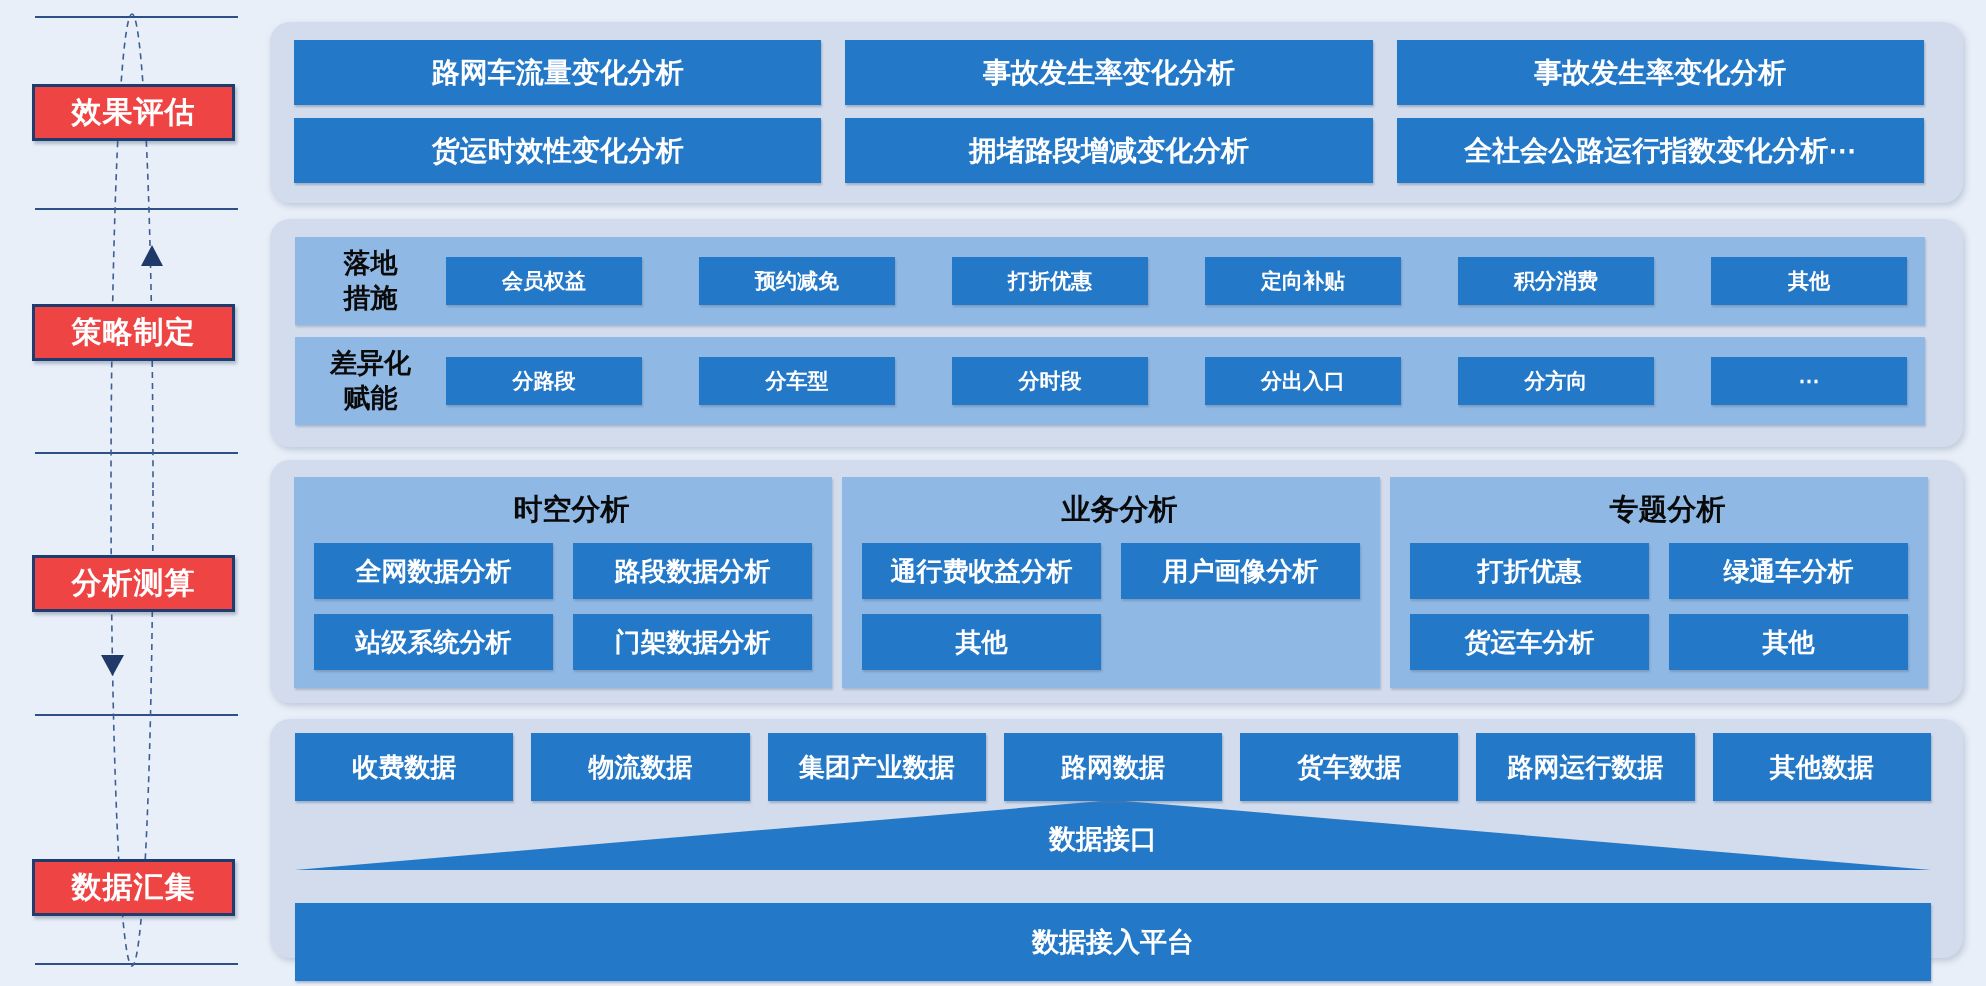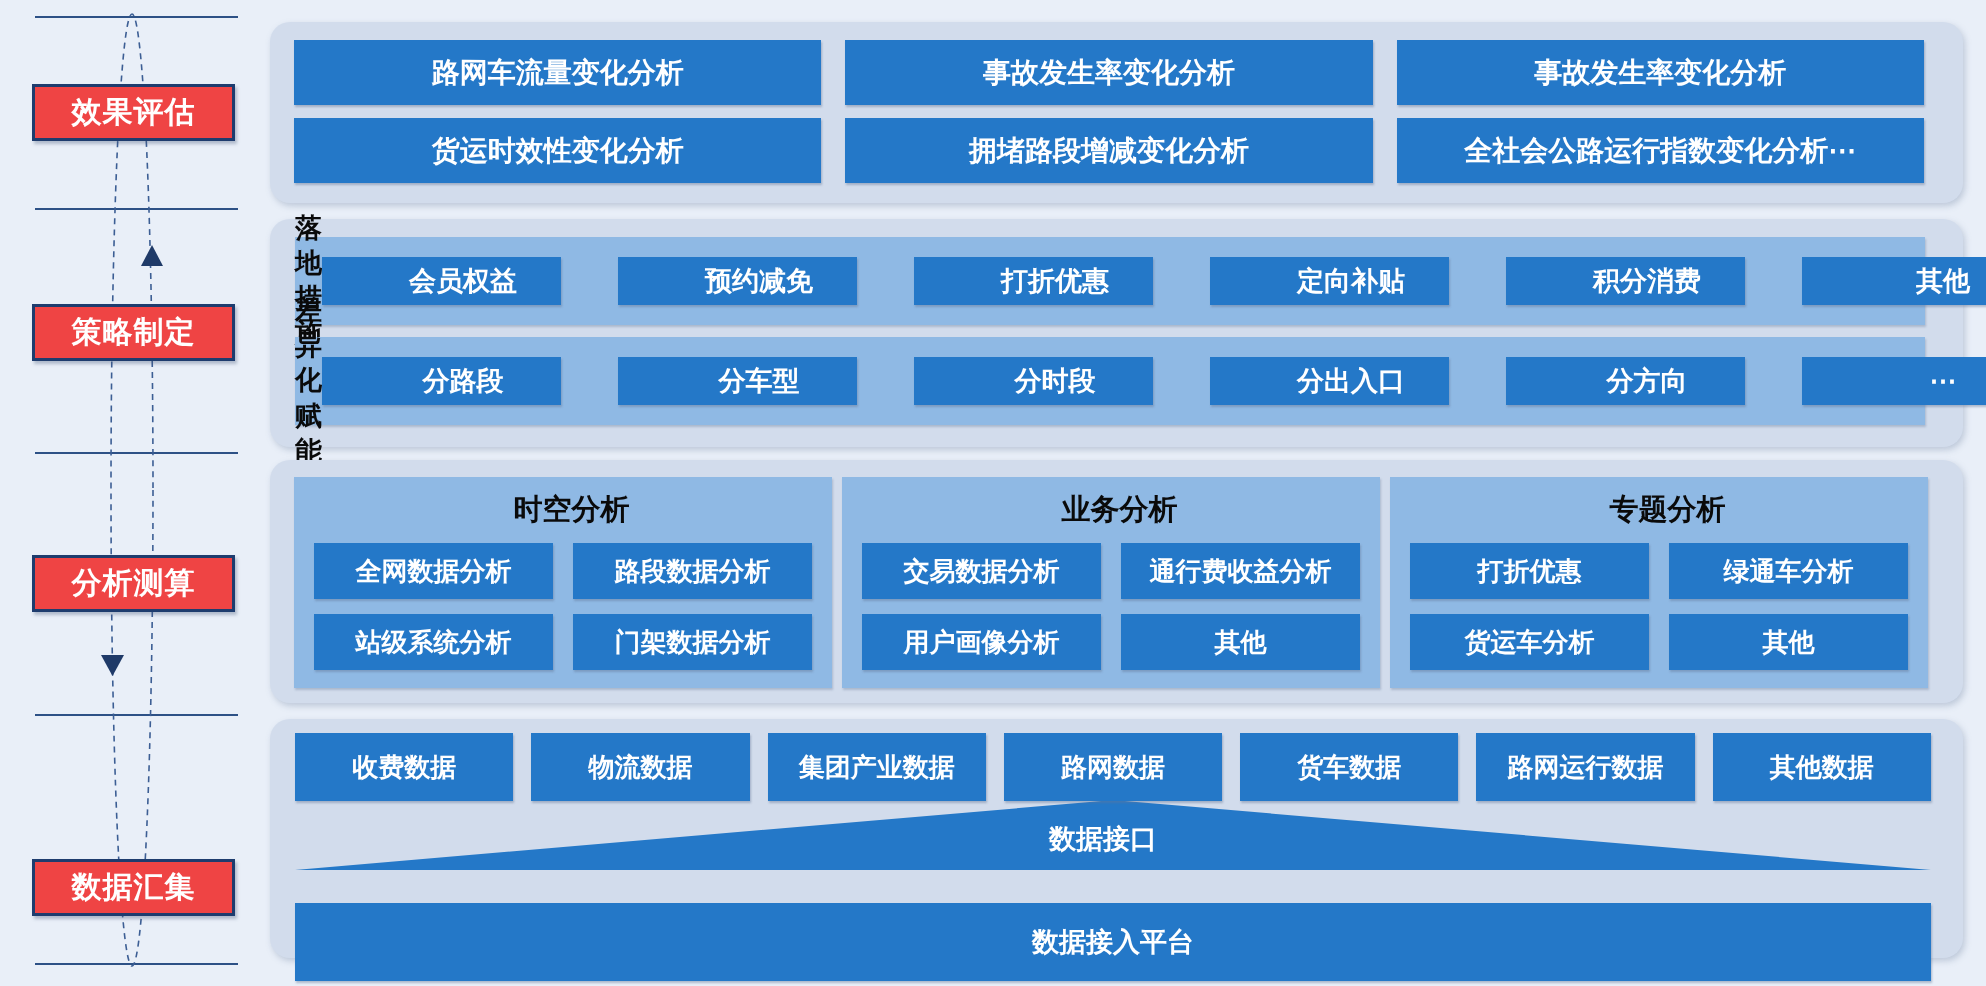--- a/index.html
+++ b/index.html
@@ -24,21 +24,21 @@
   
   .p1grid{position:absolute;left:24px;right:39px;top:18px;display:flex;flex-direction:column;gap:13px;}
   .p1row{display:flex;gap:24px;height:65px;}
   .p1row .bluebox{flex:1;font-size:28px;}
 
   
   .strip{position:absolute;left:25px;width:1630px;height:88px;background:#8FB9E4;
          display:flex;align-items:center;box-shadow:1px 2px 2px rgba(100,120,150,.35);}
   .strip-label{width:151px;color:#0a0a0a;font-size:27px;font-weight:600;text-align:center;line-height:1.3;}
   .strip-boxes{display:flex;gap:57px;}
-  .strip-boxes .bluebox{width:196px;height:48px;font-size:27px;padding-left:43px;}
+  .strip-boxes .bluebox{width:196px;height:48px;font-size:21px;}
 
   
   .agroups{position:absolute;left:24px;top:17px;display:flex;gap:10px;}
   .agroup{width:538px;height:211px;background:#8FB9E4;box-sizing:border-box;
           box-shadow:1px 2px 2px rgba(100,120,150,.35);}
   .agroup-title{height:66px;display:flex;align-items:center;justify-content:center;
                 font-size:29px;font-weight:600;color:#0a0a0a;margin-left:17px;}
   .agrid{display:grid;grid-template-columns:1fr 1fr;gap:15px 20px;padding:0 20px;}
   .agrid .bluebox{height:56px;font-size:26px;}
 
@@ -126,21 +126,20 @@
         <div class="agrid">
           <div class="bluebox">全网数据分析</div>
           <div class="bluebox">路段数据分析</div>
           <div class="bluebox">站级系统分析</div>
           <div class="bluebox">门架数据分析</div>
         </div>
       </div>
       <div class="agroup">
         <div class="agroup-title">业务分析</div>
         <div class="agrid">
-          <div class="bluebox">交易数据分析</div>
           <div class="bluebox">通行费收益分析</div>
           <div class="bluebox">用户画像分析</div>
           <div class="bluebox">其他</div>
         </div>
       </div>
       <div class="agroup">
         <div class="agroup-title">专题分析</div>
         <div class="agrid">
           <div class="bluebox">打折优惠</div>
           <div class="bluebox">绿通车分析</div>

